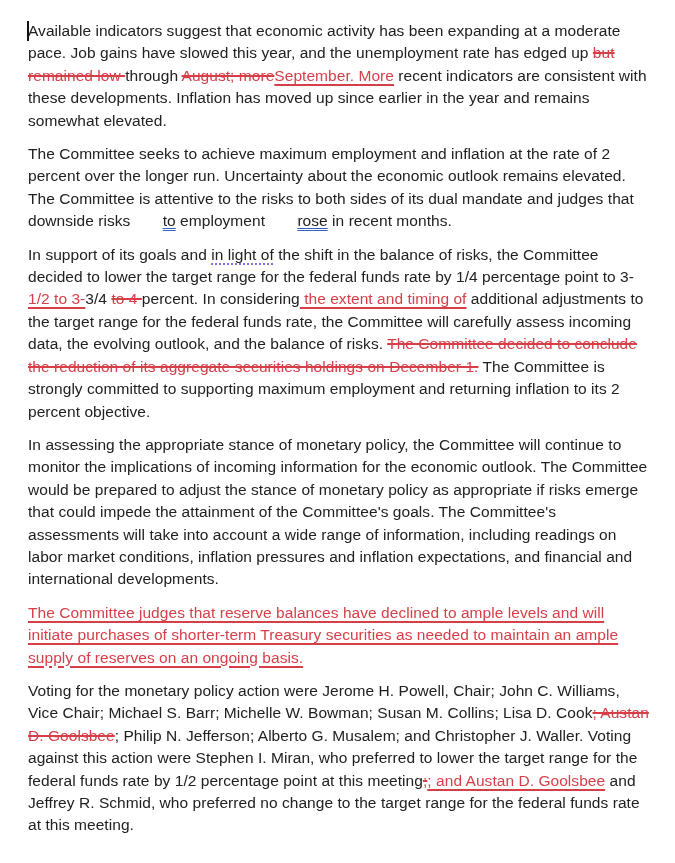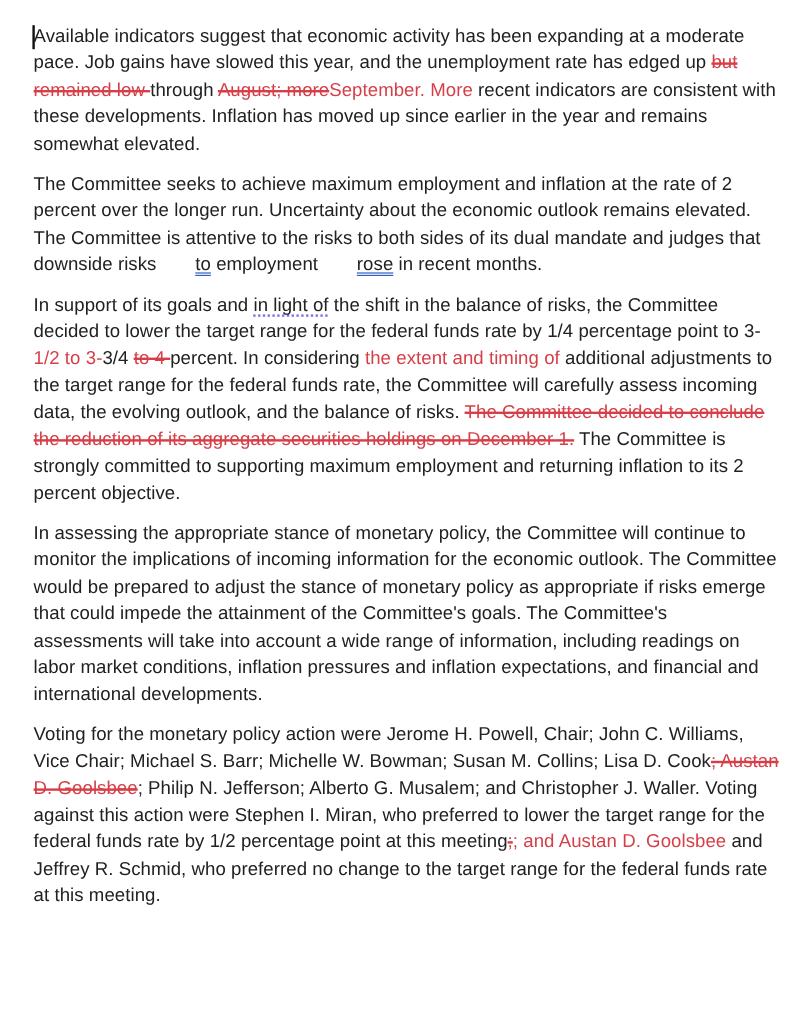--- a/index.html
+++ b/index.html
@@ -33,20 +33,21 @@
   .para { margin: 0 0 11px 0; }
   .para:last-child { margin-bottom: 16px; }
   .run--normal { color: var(--text-color, #212121); }
   .run--del {
     color: var(--change-red, #d63e48);
     text-decoration: line-through;
     text-decoration-thickness: 1.5px;
   }
   .run--ins {
     color: var(--change-red, #d63e48);
+    text-decoration: underline;
     text-decoration-thickness: 1.5px;
     text-underline-offset: 2.5px;
   }
   .run--moved {
     color: var(--text-color, #212121);
     text-decoration: underline;
     text-decoration-style: double;
     text-decoration-color: var(--moved-blue, #3361c2);
     text-decoration-thickness: 1px;
     text-underline-offset: 2px;
@@ -72,15 +73,16 @@
 </head>
 <body>
 
 <div class="page">
   <div class="caret"></div>
   <div class="doc">
     <p class="para"><span class="run run--normal">Available indicators suggest that economic activity has been expanding at a moderate pace. Job gains have slowed this year, and the unemployment rate has edged up </span><span class="run run--del">but remained low </span><span class="run run--normal">through </span><span class="run run--del">August; more</span><span class="run run--ins">September. More</span><span class="run run--normal"> recent indicators are consistent with these developments. Inflation has moved up since earlier in the year and remains somewhat elevated.</span></p>
     <p class="para"><span class="run run--normal">The Committee seeks to achieve maximum employment and inflation at the rate of 2 percent over the longer run. Uncertainty about the economic outlook remains elevated. The Committee is attentive to the risks to both sides of its dual mandate and judges that downside risks </span><span class="run run--moved">to</span><span class="run run--normal"> employment </span><span class="run run--moved">rose</span><span class="run run--normal"> in recent months.</span></p>
     <p class="para"><span class="run run--normal">In support of its goals and </span><span class="run run--dotted">in light of</span><span class="run run--normal"> the shift in the balance of risks, the Committee decided to lower the target range for the federal funds rate by 1/4 percentage point to 3-</span><span class="run run--ins">1/2 to 3-</span><span class="run run--normal">3/4 </span><span class="run run--del">to 4 </span><span class="run run--normal">percent. In considering</span><span class="run run--ins"> the extent and timing of</span><span class="run run--normal"> additional adjustments to the target range for the federal funds rate, the Committee will carefully assess incoming data, the evolving outlook, and the balance of risks. </span><span class="run run--del">The Committee decided to conclude the reduction of its aggregate securities holdings on December 1.</span><span class="run run--normal"> The Committee is strongly committed to supporting maximum employment and returning inflation to its 2 percent objective.</span></p>
     <p class="para"><span class="run run--normal">In assessing the appropriate stance of monetary policy, the Committee will continue to monitor the implications of incoming information for the economic outlook. The Committee would be prepared to adjust the stance of monetary policy as appropriate if risks emerge that could impede the attainment of the Committee's goals. The Committee's assessments will take into account a wide range of information, including readings on labor market conditions, inflation pressures and inflation expectations, and financial and international developments.</span></p>
+    <p class="para"><span class="run run--ins">The Committee judges that reserve balances have declined to ample levels and will initiate purchases of shorter-term Treasury securities as needed to maintain an ample supply of reserves on an ongoing basis.</span></p>
     <p class="para"><span class="run run--normal">Voting for the monetary policy action were Jerome H. Powell, Chair; John C. Williams, Vice Chair; Michael S. Barr; Michelle W. Bowman; Susan M. Collins; Lisa D. Cook</span><span class="run run--del">; Austan D. Goolsbee</span><span class="run run--normal">; Philip N. Jefferson; Alberto G. Musalem; and Christopher J. Waller. Voting against this action were Stephen I. Miran, who preferred to lower the target range for the federal funds rate by 1/2 percentage point at this meeting</span><span class="run run--del">;</span><span class="run run--ins">; and Austan D. Goolsbee</span><span class="run run--normal"> and Jeffrey R. Schmid, who preferred no change to the target range for the federal funds rate at this meeting.</span></p>
   </div>
 </div>
 
 </body></html>

